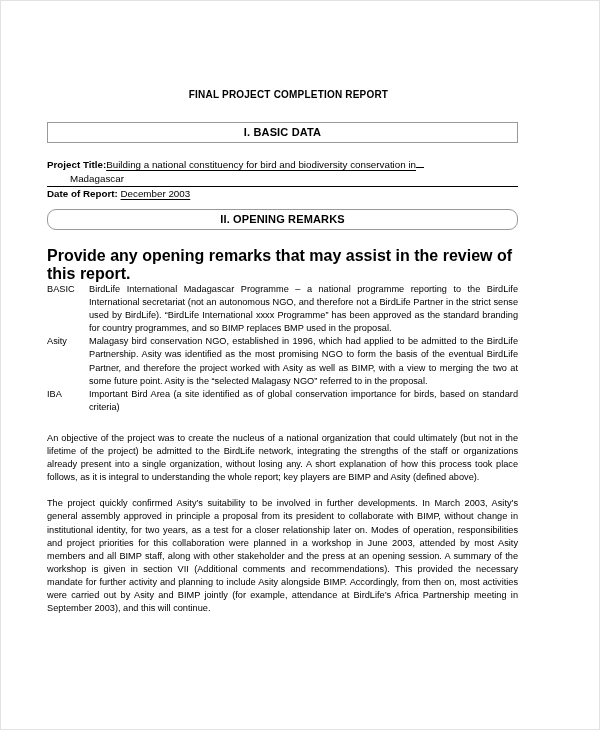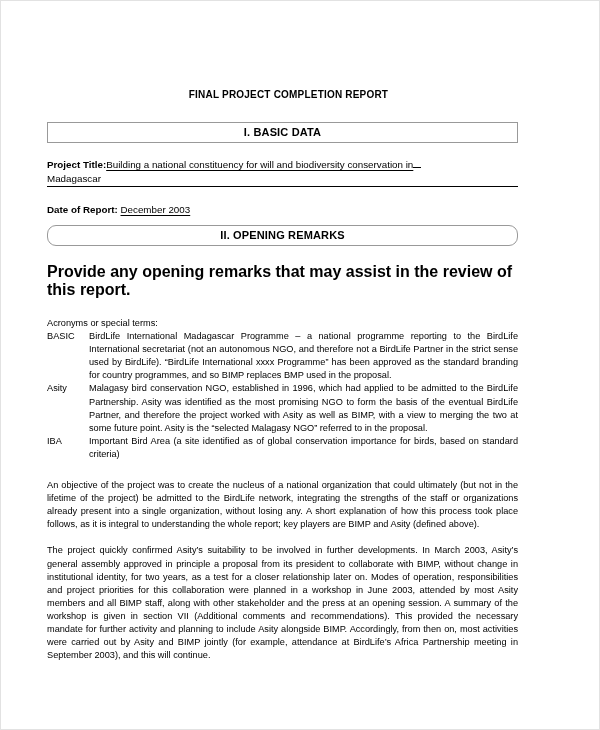--- a/index.html
+++ b/index.html
@@ -52,21 +52,21 @@
   .section-bar.first { margin-top: 22px; }
   .section-bar.second { margin-top: 8px; border-radius: 9px; }
 
   
   .field {
     font-size: 9.8px;
     line-height: 14px;
   }
   .field.f-org { margin-top: 17px; }
   .field.f-title { margin-top: 15px; }
-  .field.f-date { margin-top: 16px; }
+  .field.f-date { margin-top: 0; }
 
   .field-label {
     font-weight: bold;
     white-space: nowrap;
   }
   .field-value {
     text-decoration: underline;
     text-underline-offset: 2px;
   }
   
@@ -74,21 +74,21 @@
     display: inline-block;
     border-bottom: 1px solid #000000;
     height: 9px;
     vertical-align: baseline;
   }
   .field-line2-wrap {
     display: block;
     border-bottom: 1px solid #000000;
     width: 100%;
   }
-  .field-line2-wrap .txt { text-decoration: none; }
+  .field-line2-wrap .txt { text-decoration: none; margin-left: 23px; }
 
   
   .prompt {
     font-weight: bold;
     font-size: 16px;
     margin-top: 17px;
   }
 
   
   .body-text {
@@ -122,36 +122,35 @@
 
 <div class="page">
   <div class="doc">
 
     <div class="doc-title">FINAL PROJECT COMPLETION REPORT</div>
 
     <div class="section-bar first">I. BASIC DATA</div>
 
 
     <div class="field f-title">
-      <span class="field-label">Project Title:</span><span class="field-value">Building a national constituency for will and biodiversity conservation in</span><span class="rule-fill" style="width:8px;"></span>
+      <span class="field-label">Project Title:</span><span class="field-value">Building a national constituency for bird and biodiversity conservation in</span><span class="rule-fill" style="width:8px;"></span>
       <span class="field-line2-wrap">
         <span class="txt">Madagascar</span>
       </span>
     </div>
 
     <div class="field f-date">
       <span class="field-label">Date of Report:</span>
       <span class="field-value">December 2003</span>
     </div>
 
     <div class="section-bar second">II. OPENING REMARKS</div>
 
     <div class="prompt">Provide any opening remarks that may assist in the review of this report.</div>
 
-    <div class="body-text intro-line">Acronyms or special terms:</div>
 
     <div class="acronym-list body-text">
       <div class="acronym-row">
         <div class="acronym-term">BASIC</div>
         <div class="acronym-def">BirdLife International Madagascar Programme – a national programme reporting to the BirdLife International secretariat (not an autonomous NGO, and therefore not a BirdLife Partner in the strict sense used by BirdLife). “BirdLife International xxxx Programme” has been approved as the standard branding for country programmes, and so BIMP replaces BMP used in the proposal.</div>
       </div>
       <div class="acronym-row">
         <div class="acronym-term">Asity</div>
         <div class="acronym-def">Malagasy bird conservation NGO, established in 1996, which had applied to be admitted to the BirdLife Partnership. Asity was identified as the most promising NGO to form the basis of the eventual BirdLife Partner, and therefore the project worked with Asity as well as BIMP, with a view to merging the two at some future point. Asity is the “selected Malagasy NGO” referred to in the proposal.</div>
       </div>

